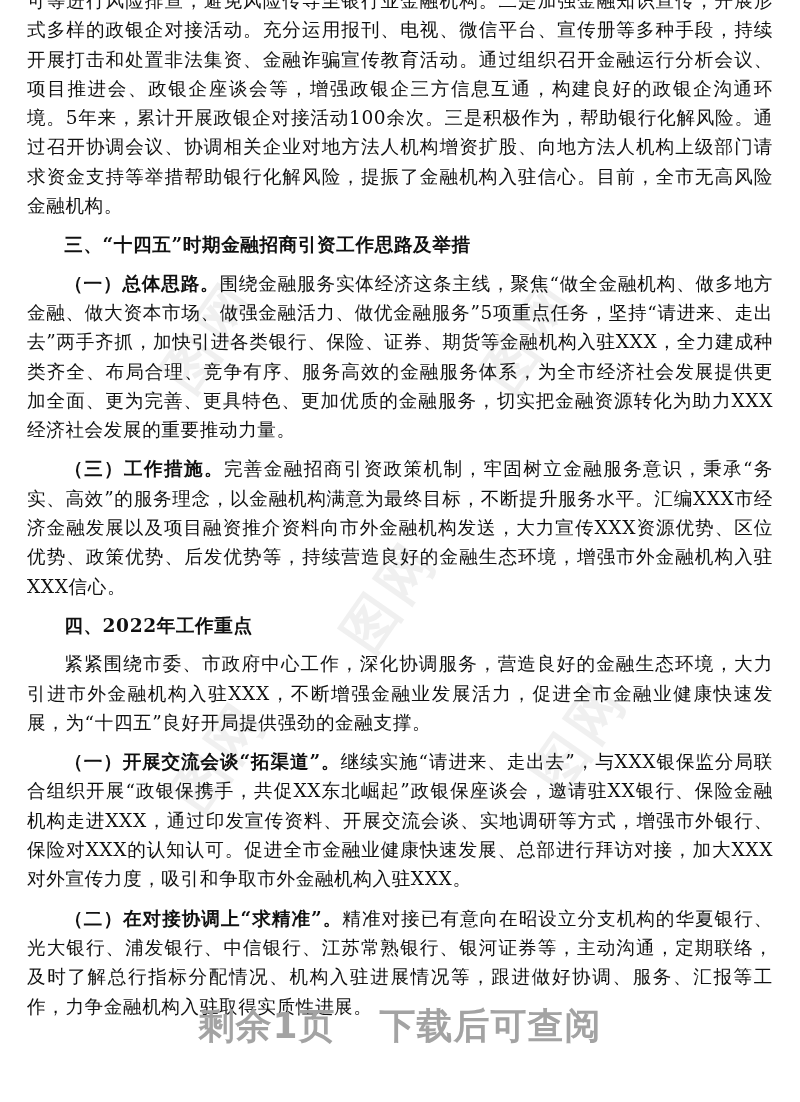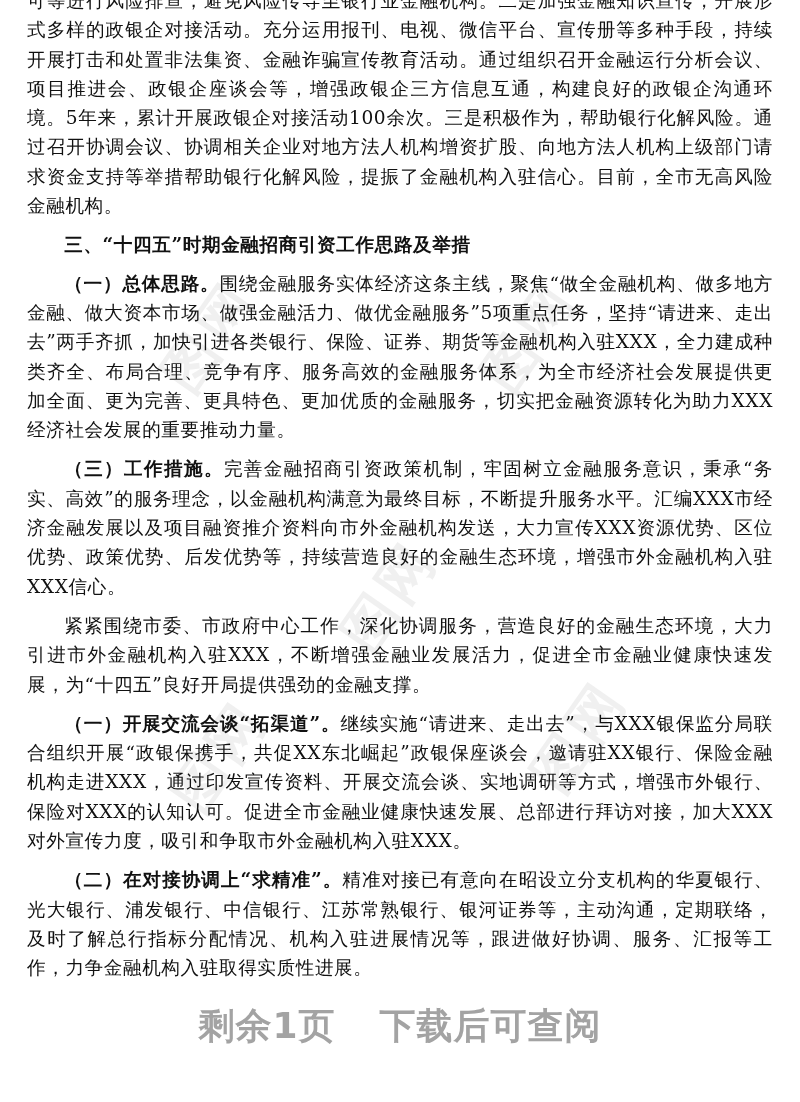--- a/index.html
+++ b/index.html
@@ -84,20 +84,21 @@
 
   <p class="para">可等进行风险排查，避免风险传导至银行业金融机构。二是加强金融知识宣传，开展形式多样的政银企对接活动。充分运用报刊、电视、微信平台、宣传册等多种手段，持续开展打击和处置非法集资、金融诈骗宣传教育活动。通过组织召开金融运行分析会议、项目推进会、政银企座谈会等，增强政银企三方信息互通，构建良好的政银企沟通环境。5年来，累计开展政银企对接活动100余次。三是积极作为，帮助银行化解风险。通过召开协调会议、协调相关企业对地方法人机构增资扩股、向地方法人机构上级部门请求资金支持等举措帮助银行化解风险，提振了金融机构入驻信心。目前，全市无高风险金融机构。</p>
 
   <h2 class="heading">三、“十四五”时期金融招商引资工作思路及举措</h2>
 
   <p class="para indent"><span class="lead">（一）总体思路。</span><span>围绕金融服务实体经济这条主线，聚焦“做全金融机构、做多地方金融、做大资本市场、做强金融活力、做优金融服务”5项重点任务，坚持“请进来、走出去”两手齐抓，加快引进各类银行、保险、证券、期货等金融机构入驻XXX，全力建成种类齐全、布局合理、竞争有序、服务高效的金融服务体系，为全市经济社会发展提供更加全面、更为完善、更具特色、更加优质的金融服务，切实把金融资源转化为助力XXX经济社会发展的重要推动力量。</span></p>
 
 
   <p class="para indent"><span class="lead">（三）工作措施。</span><span>完善金融招商引资政策机制，牢固树立金融服务意识，秉承“务实、高效”的服务理念，以金融机构满意为最终目标，不断提升服务水平。汇编XXX市经济金融发展以及项目融资推介资料向市外金融机构发送，大力宣传XXX资源优势、区位优势、政策优势、后发优势等，持续营造良好的金融生态环境，增强市外金融机构入驻XXX信心。</span></p>
 
+  <h2 class="heading">四、2022年工作重点</h2>
 
   <p class="para indent">紧紧围绕市委、市政府中心工作，深化协调服务，营造良好的金融生态环境，大力引进市外金融机构入驻XXX，不断增强金融业发展活力，促进全市金融业健康快速发展，为“十四五”良好开局提供强劲的金融支撑。</p>
 
   <p class="para indent"><span class="lead">（一）开展交流会谈“拓渠道”。</span><span>继续实施“请进来、走出去”，与XXX银保监分局联合组织开展“政银保携手，共促XX东北崛起”政银保座谈会，邀请驻XX银行、保险金融机构走进XXX，通过印发宣传资料、开展交流会谈、实地调研等方式，增强市外银行、保险对XXX的认知认可。促进全市金融业健康快速发展、总部进行拜访对接，加大XXX对外宣传力度，吸引和争取市外金融机构入驻XXX。</span></p>
 
   <p class="para indent"><span class="lead">（二）在对接协调上“求精准”。</span><span>精准对接已有意向在昭设立分支机构的华夏银行、光大银行、浦发银行、中信银行、江苏常熟银行、银河证券等，主动沟通，定期联络，及时了解总行指标分配情况、机构入驻进展情况等，跟进做好协调、服务、汇报等工作，力争金融机构入驻取得实质性进展。</span></p>
 
 </div>
 
 <div class="footer">

